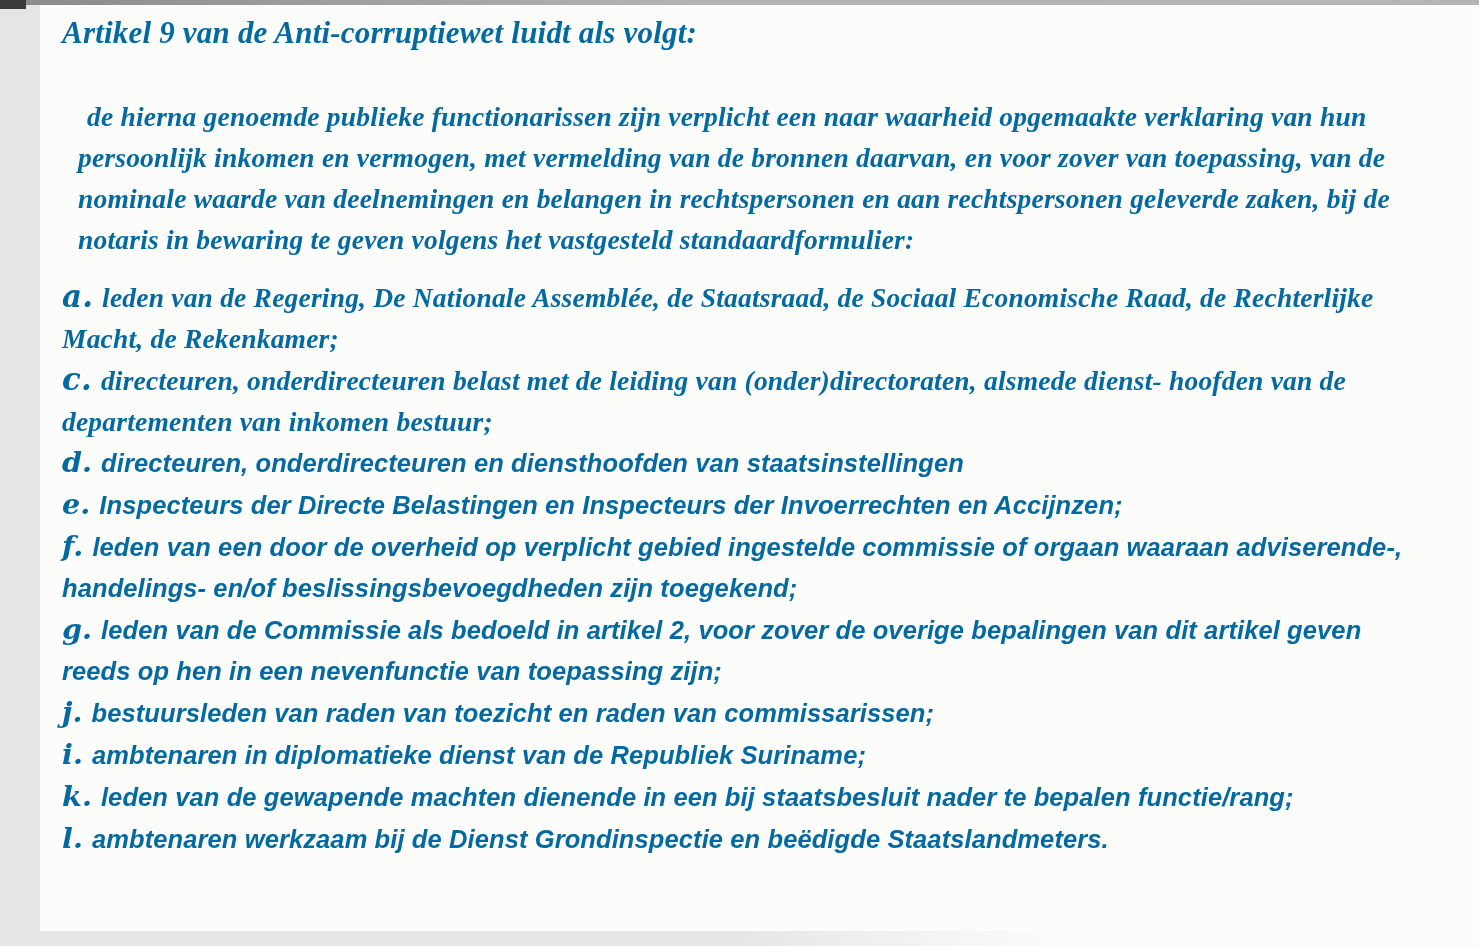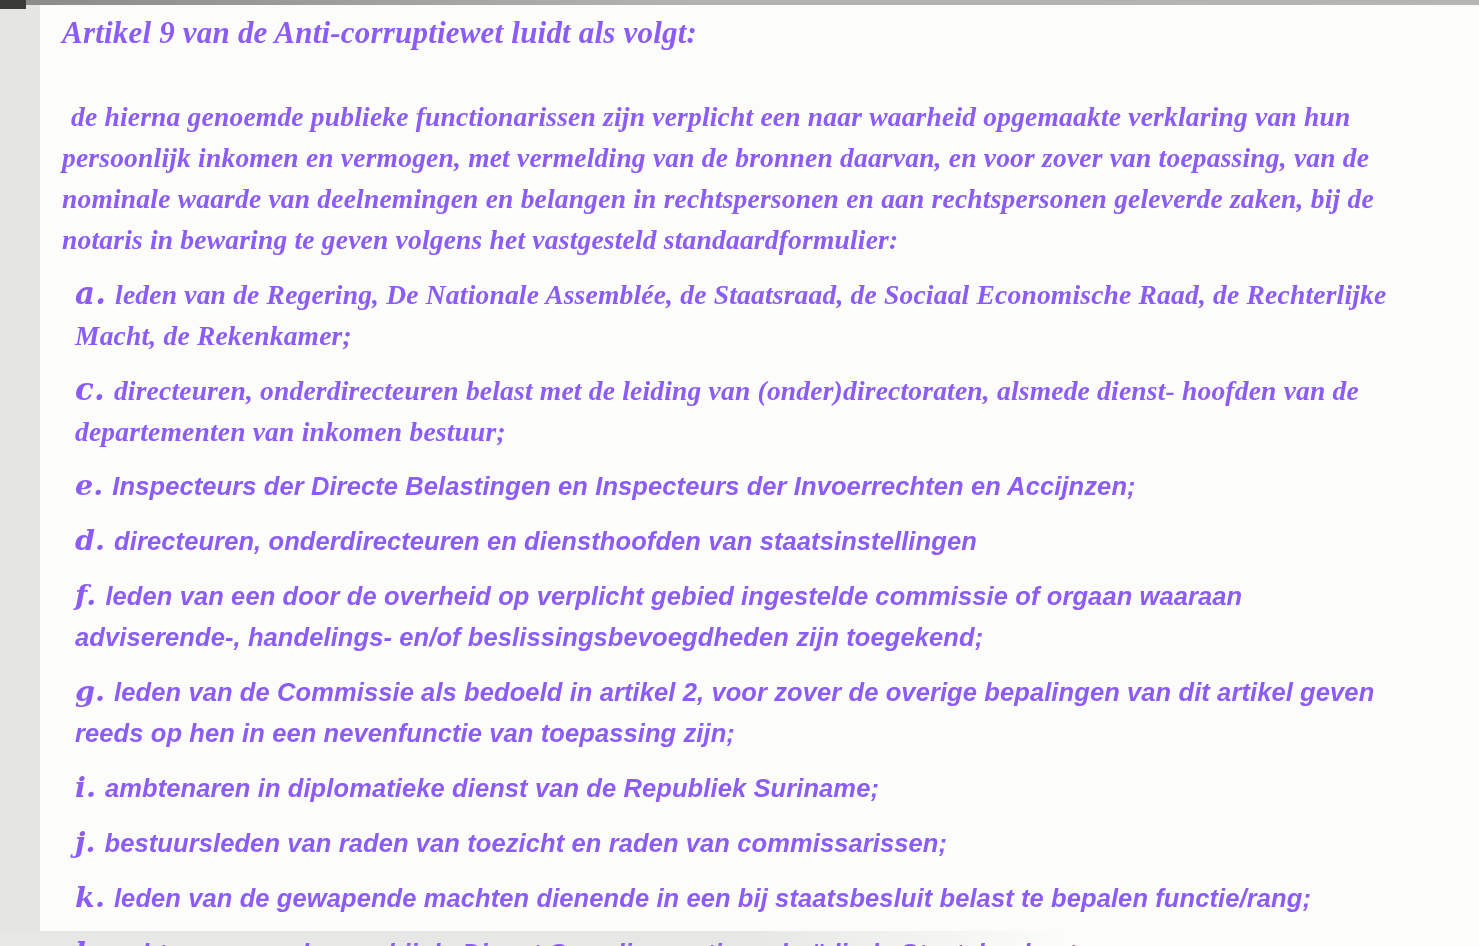--- a/index.html
+++ b/index.html
@@ -7,21 +7,21 @@
     padding: 0;
     background: #ffffff;
   }
   .page {
     position: relative;
     width: 1479px;
     height: 946px;
     background: #fcfcfb;
     overflow: hidden;
     font-family: "Liberation Serif", serif;
-    color: #8b5cf6;
+    color: #0369a1;
   }
   
   .left-strip {
     position: absolute;
     top: 0; left: 0;
     width: 40px; height: 100%;
     background: #e5e5e3;
   }
   .top-strip {
     position: absolute;
@@ -53,26 +53,26 @@
     font-style: italic;
     line-height: 41px;
     margin: 0 0 43px 0;
     letter-spacing: 0.2px;
   }
   .intro {
     font-size: 27.5px;
     font-weight: bold;
     font-style: italic;
     line-height: 41px;
-    margin: 0;
+    margin: 16px;
     text-indent: 9px;
     letter-spacing: 0.2px;
   }
   .list-item {
-    margin: 13px;
+    margin: 0;
     line-height: 41px;
     font-weight: bold;
     font-style: italic;
   }
   .list-item.serif {
     font-family: "Liberation Serif", serif;
     font-size: 27.5px;
     letter-spacing: 0.2px;
   }
   .list-item.sans {
@@ -98,23 +98,23 @@
   <div class="bottom-strip"></div>
 
   <div class="content">
     <p class="doc-title">Artikel 9 van de Anti-corruptiewet luidt als volgt:</p>
 
     <p class="intro">de hierna genoemde publieke functionarissen zijn verplicht een naar waarheid opgemaakte verklaring van hun persoonlijk inkomen en vermogen, met vermelding van de bronnen daarvan, en voor zover van toepassing, van de nominale waarde van deelnemingen en belangen in rechtspersonen en aan rechtspersonen geleverde zaken, bij de notaris in bewaring te geven volgens het vastgesteld standaardformulier:</p>
 
     <div id="article-list">
         <p class="list-item serif"><span class="item-letter">a.</span><span>leden van de Regering, De Nationale Assemblée, de Staatsraad, de Sociaal Economische Raad, de Rechterlijke Macht, de Rekenkamer;</span></p>
         <p class="list-item serif"><span class="item-letter">c.</span><span>directeuren, onderdirecteuren belast met de leiding van (onder)directoraten, alsmede dienst- hoofden van de departementen van inkomen bestuur;</span></p>
+        <p class="list-item sans"><span class="item-letter">d.</span><span>directeuren, onderdirecteuren en diensthoofden van staatsinstellingen</span></p>
         <p class="list-item sans"><span class="item-letter">e.</span><span>Inspecteurs der Directe Belastingen en Inspecteurs der Invoerrechten en Accijnzen;</span></p>
-        <p class="list-item sans"><span class="item-letter">d.</span><span>directeuren, onderdirecteuren en diensthoofden van staatsinstellingen</span></p>
         <p class="list-item sans"><span class="item-letter">f.</span><span>leden van een door de overheid op verplicht gebied ingestelde commissie of orgaan waaraan adviserende-, handelings- en/of beslissingsbevoegdheden zijn toegekend;</span></p>
         <p class="list-item sans"><span class="item-letter">g.</span><span>leden van de Commissie als bedoeld in artikel 2, voor zover de overige bepalingen van dit artikel geven reeds op hen in een nevenfunctie van toepassing zijn;</span></p>
+        <p class="list-item sans"><span class="item-letter">j.</span><span>bestuursleden van raden van toezicht en raden van commissarissen;</span></p>
         <p class="list-item sans"><span class="item-letter">i.</span><span>ambtenaren in diplomatieke dienst van de Republiek Suriname;</span></p>
-        <p class="list-item sans"><span class="item-letter">j.</span><span>bestuursleden van raden van toezicht en raden van commissarissen;</span></p>
-        <p class="list-item sans"><span class="item-letter">k.</span><span>leden van de gewapende machten dienende in een bij staatsbesluit belast te bepalen functie/rang;</span></p>
+        <p class="list-item sans"><span class="item-letter">k.</span><span>leden van de gewapende machten dienende in een bij staatsbesluit nader te bepalen functie/rang;</span></p>
         <p class="list-item sans"><span class="item-letter">l.</span><span>ambtenaren werkzaam bij de Dienst Grondinspectie en beëdigde Staatslandmeters.</span></p>
       </div>
   </div>
 </div>
 
 </body></html>

